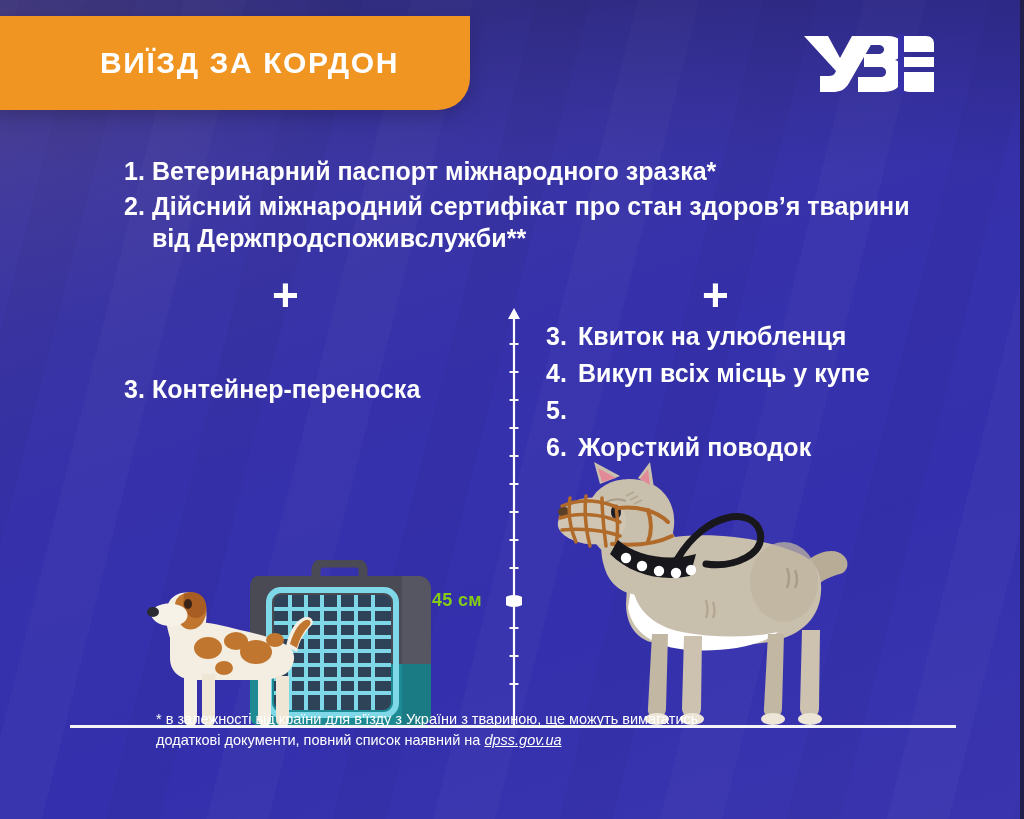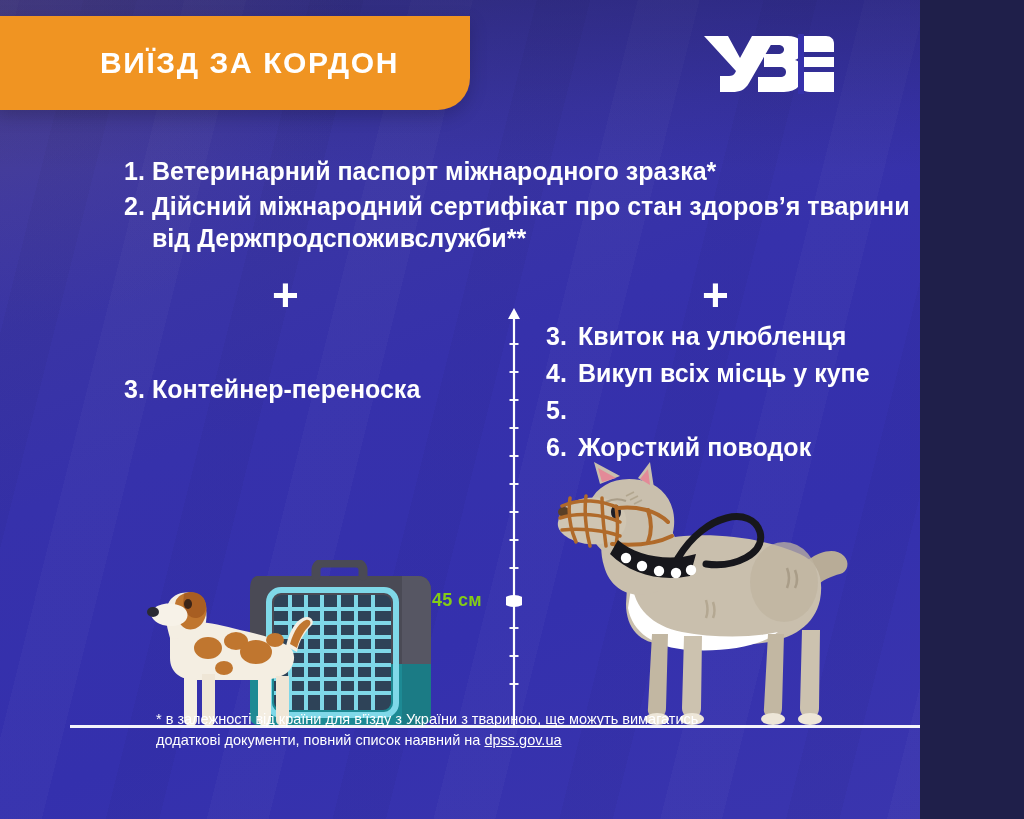--- a/index.html
+++ b/index.html
@@ -2,21 +2,21 @@
 <html><head>
 <meta charset="utf-8">
 <style>
   html, body {
     margin: 0;
     padding: 0;
     background: #1f1f4a;
   }
   #page {
     position: relative;
-    width: 920px;
+    width: 1020px;
     height: 819px;
     overflow: hidden;
     font-family: "Liberation Sans", sans-serif;
     background: #3632a0;
   }
   
   .bg-base {
     position: absolute;
     inset: 0;
     background:
@@ -171,20 +171,21 @@
     top: 709px;
     width: 700px;
     color: #ffffff;
     font-size: 14.5px;
     line-height: 21px;
   }
   .footnotes .ln { white-space: pre-wrap; }
   .footnotes a.link {
     color: #ffffff;
     text-decoration: underline;
+    font-style: italic;
   }
 </style>
 </head>
 <body>
 
 <div id="page">
 
   <div class="bg-base"></div>
   <div class="bg-stripes"></div>
   <div class="bg-topshade"></div>

